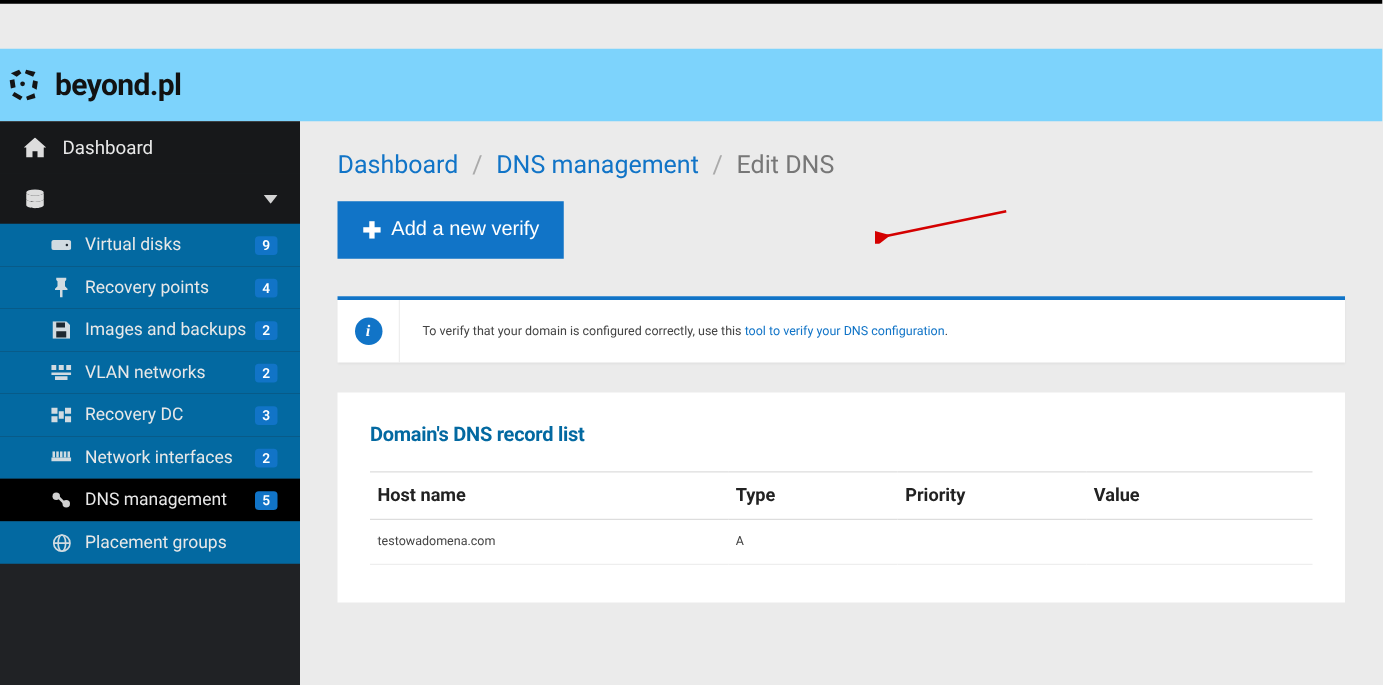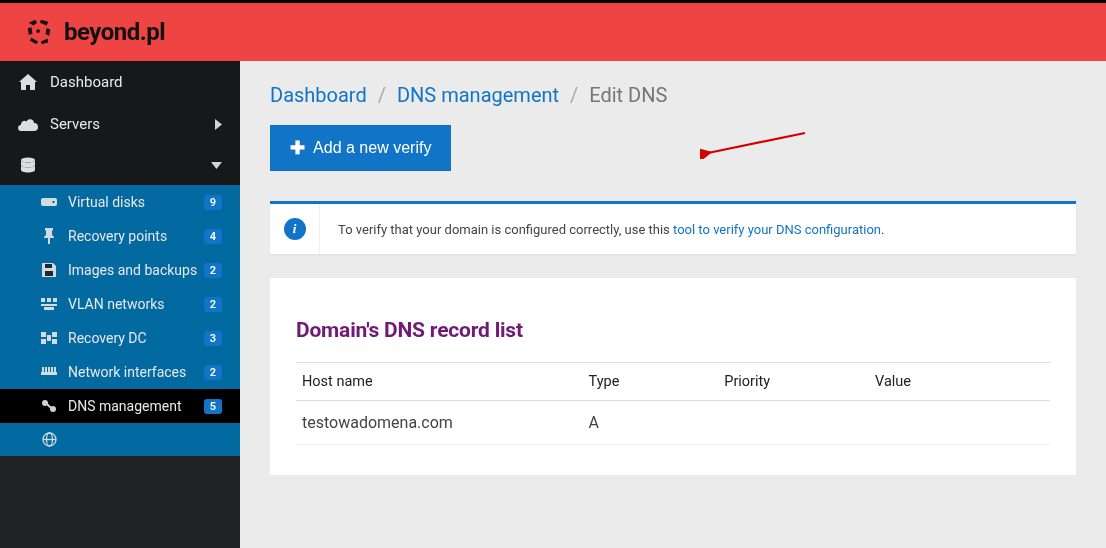--- a/index.html
+++ b/index.html
@@ -1,18 +1,18 @@
 <!DOCTYPE html>
 <html><head>
 <meta charset="utf-8">
 <style>
   * { box-sizing: border-box; margin: 0; padding: 0; }
   body { font-family: -apple-system, BlinkMacSystemFont, "Segoe UI", Roboto, Arial, sans-serif; font-size: 14px; color: #333; background: #ebebeb; width: 1106px; height: 548px; overflow: hidden; }
   .app { display: flex; flex-direction: column; width: 100%; height: 100%; border-top: 3px solid #000; }
-  .header { height: 58px; background: #ef4444; display: flex; align-items: center; padding-left: 24px; }
+  .header { height: 58px; background: #7dd3fc; display: flex; align-items: center; padding-left: 4px; margin-top: 36px; }
   .logo { display: flex; align-items: center; gap: 10px; font-size: 24px; font-weight: 700; color: #121212; letter-spacing: -0.5px; }
   .logo-icon { width: 30px; height: 30px; }
   .body { display: flex; flex: 1; overflow: hidden; }
   .sidebar { width: 240px; background: #202225; color: #e8e8e8; display: flex; flex-direction: column; }
   .nav-item { display: flex; align-items: center; padding: 12px 18px; font-size: 15px; cursor: pointer; position: relative; }
   .nav-item.top-level { background: #17181a; }
   .nav-icon { width: 20px; display: inline-flex; justify-content: center; margin-right: 12px; opacity: 0.95; }
   .nav-label { flex: 1; }
   .chevron { margin-left: auto; opacity: 0.9; }
   .sub-nav .nav-item { padding: 9px 18px 9px 40px; font-size: 14px; background: #0369a1; }
@@ -22,27 +22,27 @@
   .main { flex: 1; padding: 22px 30px; overflow: auto; position: relative; }
   .breadcrumbs { font-size: 20px; color: #777; margin-bottom: 18px; }
   .breadcrumbs a { color: #1174c7; text-decoration: none; }
   .breadcrumbs .sep { color: #aaa; margin: 0 6px; }
   .btn-primary { background: #1174c7; color: #fff; border: none; padding: 14px 20px; font-size: 16px; cursor: pointer; display: inline-flex; align-items: center; gap: 8px; }
   .plus-icon { font-size: 18px; font-weight: 700; line-height: 1; }
   .arrow-annot { position: absolute; left: 460px; top: 68px; pointer-events: none; }
   .info-banner { margin-top: 30px; border-top: 3px solid #1174c7; background: #fff; display: flex; align-items: center; padding: 0; box-shadow: 0 1px 2px rgba(0,0,0,0.05); }
   .info-icon-wrap { width: 50px; height: 50px; display: flex; align-items: center; justify-content: center; border-right: 1px solid #eee; }
   .info-icon { width: 22px; height: 22px; border-radius: 50%; background: #1174c7; color: #fff; display: flex; align-items: center; justify-content: center; font-family: Georgia, serif; font-style: italic; font-weight: 700; font-size: 13px; }
-  .info-text { padding: 14px 18px; font-size: 13px; color: #444; }
+  .info-text { padding: 14px 18px; font-size: 10px; color: #444; }
   .info-text a { color: #1174c7; text-decoration: none; }
   .panel { background: #fff; margin-top: 24px; padding: 24px 26px 30px; }
-  .panel h2 { font-size: 21px; font-weight: 700; color: #701a75; margin-bottom: 20px; letter-spacing: -0.2px; margin-top: 16px; }
+  .panel h2 { font-size: 16px; font-weight: 700; color: #0369a1; margin-bottom: 20px; letter-spacing: -0.2px; }
   table.records { width: 100%; border-collapse: collapse; }
-  table.records th { text-align: left; font-weight: 400; font-size: 14.5px; padding: 10px 6px; border-bottom: 1px solid #ddd; border-top: 1px solid #ddd; color: #222; }
-  table.records td { padding: 12px 6px; font-size: 16px; color: #444; border-bottom: 1px solid #eee; }
+  table.records th { text-align: left; font-weight: 700; font-size: 14.5px; padding: 10px 6px; border-bottom: 1px solid #ddd; border-top: 1px solid #ddd; color: #222; }
+  table.records td { padding: 12px 6px; font-size: 10px; color: #444; border-bottom: 1px solid #eee; }
   svg { display: block; }
 </style>
 </head>
 <body>
 
 <div class="app">
   <div class="header">
     <div class="logo">
       <svg class="logo-icon" viewBox="0 0 32 32">
         <g fill="#141414">
@@ -64,33 +64,20 @@
       <div class="nav-item top-level">
         <span class="nav-icon">
           <svg width="18" height="16" viewBox="0 0 18 16" fill="#e8e8e8">
               <path d="M9 0 L0 8 H2 V16 H7 V11 H11 V16 H16 V8 H18 Z"></path>
             </svg>
         </span>
         <span class="nav-label">Dashboard</span>
       </div>
       <div class="nav-item top-level">
         <span class="nav-icon">
-          <svg width="20" height="14" viewBox="0 0 20 14" fill="#e8e8e8">
-              <path d="M16 6a4 4 0 0 0-7.6-1.5A3.5 3.5 0 0 0 3 8a3 3 0 0 0 .2 6H16a4 4 0 0 0 0-8z"></path>
-            </svg>
-        </span>
-        <span class="nav-label">Servers</span>
-        <span class="chevron">
-          <svg width="7" height="11" viewBox="0 0 7 11" fill="#e8e8e8">
-              <path d="M0 0 L7 5.5 L0 11 Z"></path>
-            </svg>
-        </span>
-      </div>
-      <div class="nav-item top-level">
-        <span class="nav-icon">
           <svg width="16" height="16" viewBox="0 0 16 16" fill="#e8e8e8">
               <ellipse cx="8" cy="3" rx="7" ry="2.5"></ellipse>
               <path d="M1 3v5c0 1.4 3.1 2.5 7 2.5s7-1.1 7-2.5V3c0 1.4-3.1 2.5-7 2.5S1 4.4 1 3z"></path>
               <path d="M1 8v5c0 1.4 3.1 2.5 7 2.5s7-1.1 7-2.5V8c0 1.4-3.1 2.5-7 2.5S1 9.4 1 8z"></path>
             </svg>
         </span>
         <span class="chevron">
           <svg width="11" height="7" viewBox="0 0 11 7" fill="#e8e8e8">
               <path d="M0 0 L11 0 L5.5 7 Z"></path>
             </svg>
@@ -180,20 +167,21 @@
           <span class="badge">5</span>
         </div>
         <div class="nav-item">
           <span class="nav-icon">
             <svg width="15" height="15" viewBox="0 0 15 15" fill="none" stroke="#e8e8e8" stroke-width="1.3">
                 <circle cx="7.5" cy="7.5" r="6.5"></circle>
                 <ellipse cx="7.5" cy="7.5" rx="3" ry="6.5"></ellipse>
                 <line x1="1" y1="7.5" x2="14" y2="7.5"></line>
               </svg>
           </span>
+          <span class="nav-label">Placement groups</span>
         </div>
       </div>
     </nav>
 
     <main class="main">
       <div class="breadcrumbs">
         <a href="#">Dashboard</a>
         <span class="sep">/</span>
         <a href="#">DNS management</a>
         <span class="sep">/</span>

